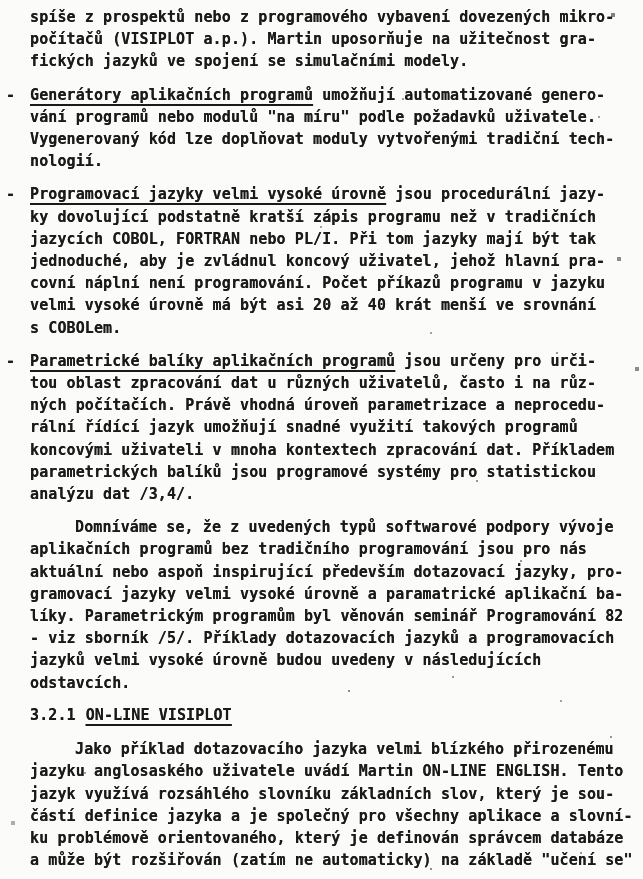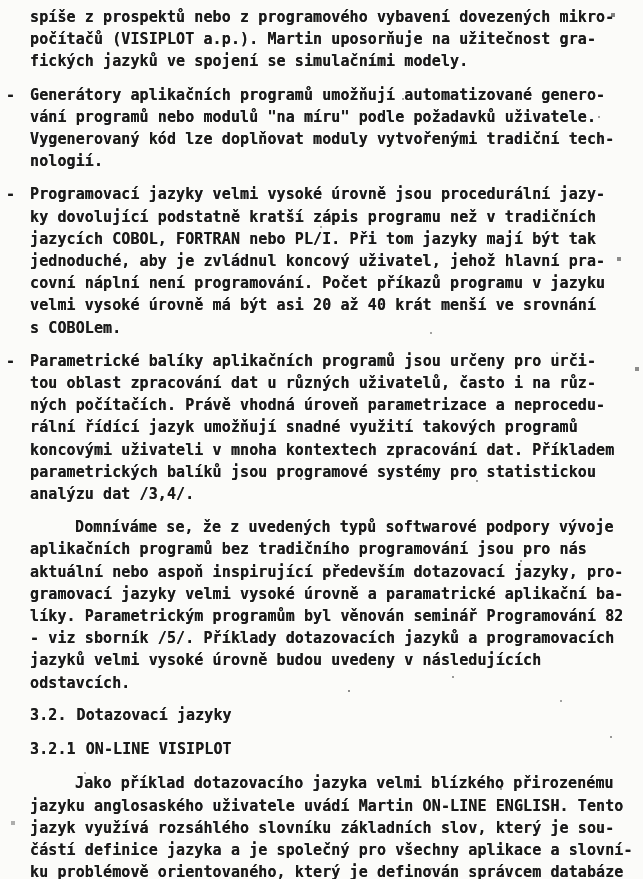--- a/index.html
+++ b/index.html
@@ -32,20 +32,21 @@
   .bullet {
     position: relative;
     margin: 0 0 11px 0;
   }
   .bullet .marker {
     position: absolute;
     left: -24px;
     top: 0;
   }
   .u {
+    text-decoration: underline;
     text-decoration-thickness: 2px;
     text-underline-offset: 3.5px;
   }
   .heading {
     white-space: pre;
     margin: 0 0 12px 0;
   }
   .heading .num { margin-right: 10px; }
   
   .noise {
@@ -121,21 +122,20 @@
   </div>
 
   <p class="block indent" style="margin-bottom:10px">Domníváme se, že z uvedených typů softwarové podpory vývoje
 aplikačních programů bez tradičního programování jsou pro nás
 aktuální nebo aspoň inspirující především dotazovací jazyky, pro-
 gramovací jazyky velmi vysoké úrovně a paramatrické aplikační ba-
 líky. Parametrickým programům byl věnován seminář Programování 82
 - viz sborník /5/. Příklady dotazovacích jazyků a programovacích
 jazyků velmi vysoké úrovně budou uvedeny v následujících odstavcích.</p>
 
-  <h3 class="heading" style="font-size:inherit"><span class="num">3.2.</span><span class="u">Dotazovací jazyky</span></h3>
 
   <h3 class="heading" style="font-size:inherit"><span class="num">3.2.1</span><span class="u">ON-LINE VISIPLOT</span></h3>
 
   <p class="block indent">Jako příklad dotazovacího jazyka velmi blízkého přirozenému
 jazyku anglosaského uživatele uvádí Martin ON-LINE ENGLISH. Tento
 jazyk využívá rozsáhlého slovníku základních slov, který je sou-
 částí definice jazyka a je společný pro všechny aplikace a slovní-
 ku problémově orientovaného, který je definován správcem databáze
 a může být rozšiřován (zatím ne automaticky) na základě "učení se"</p>
 

